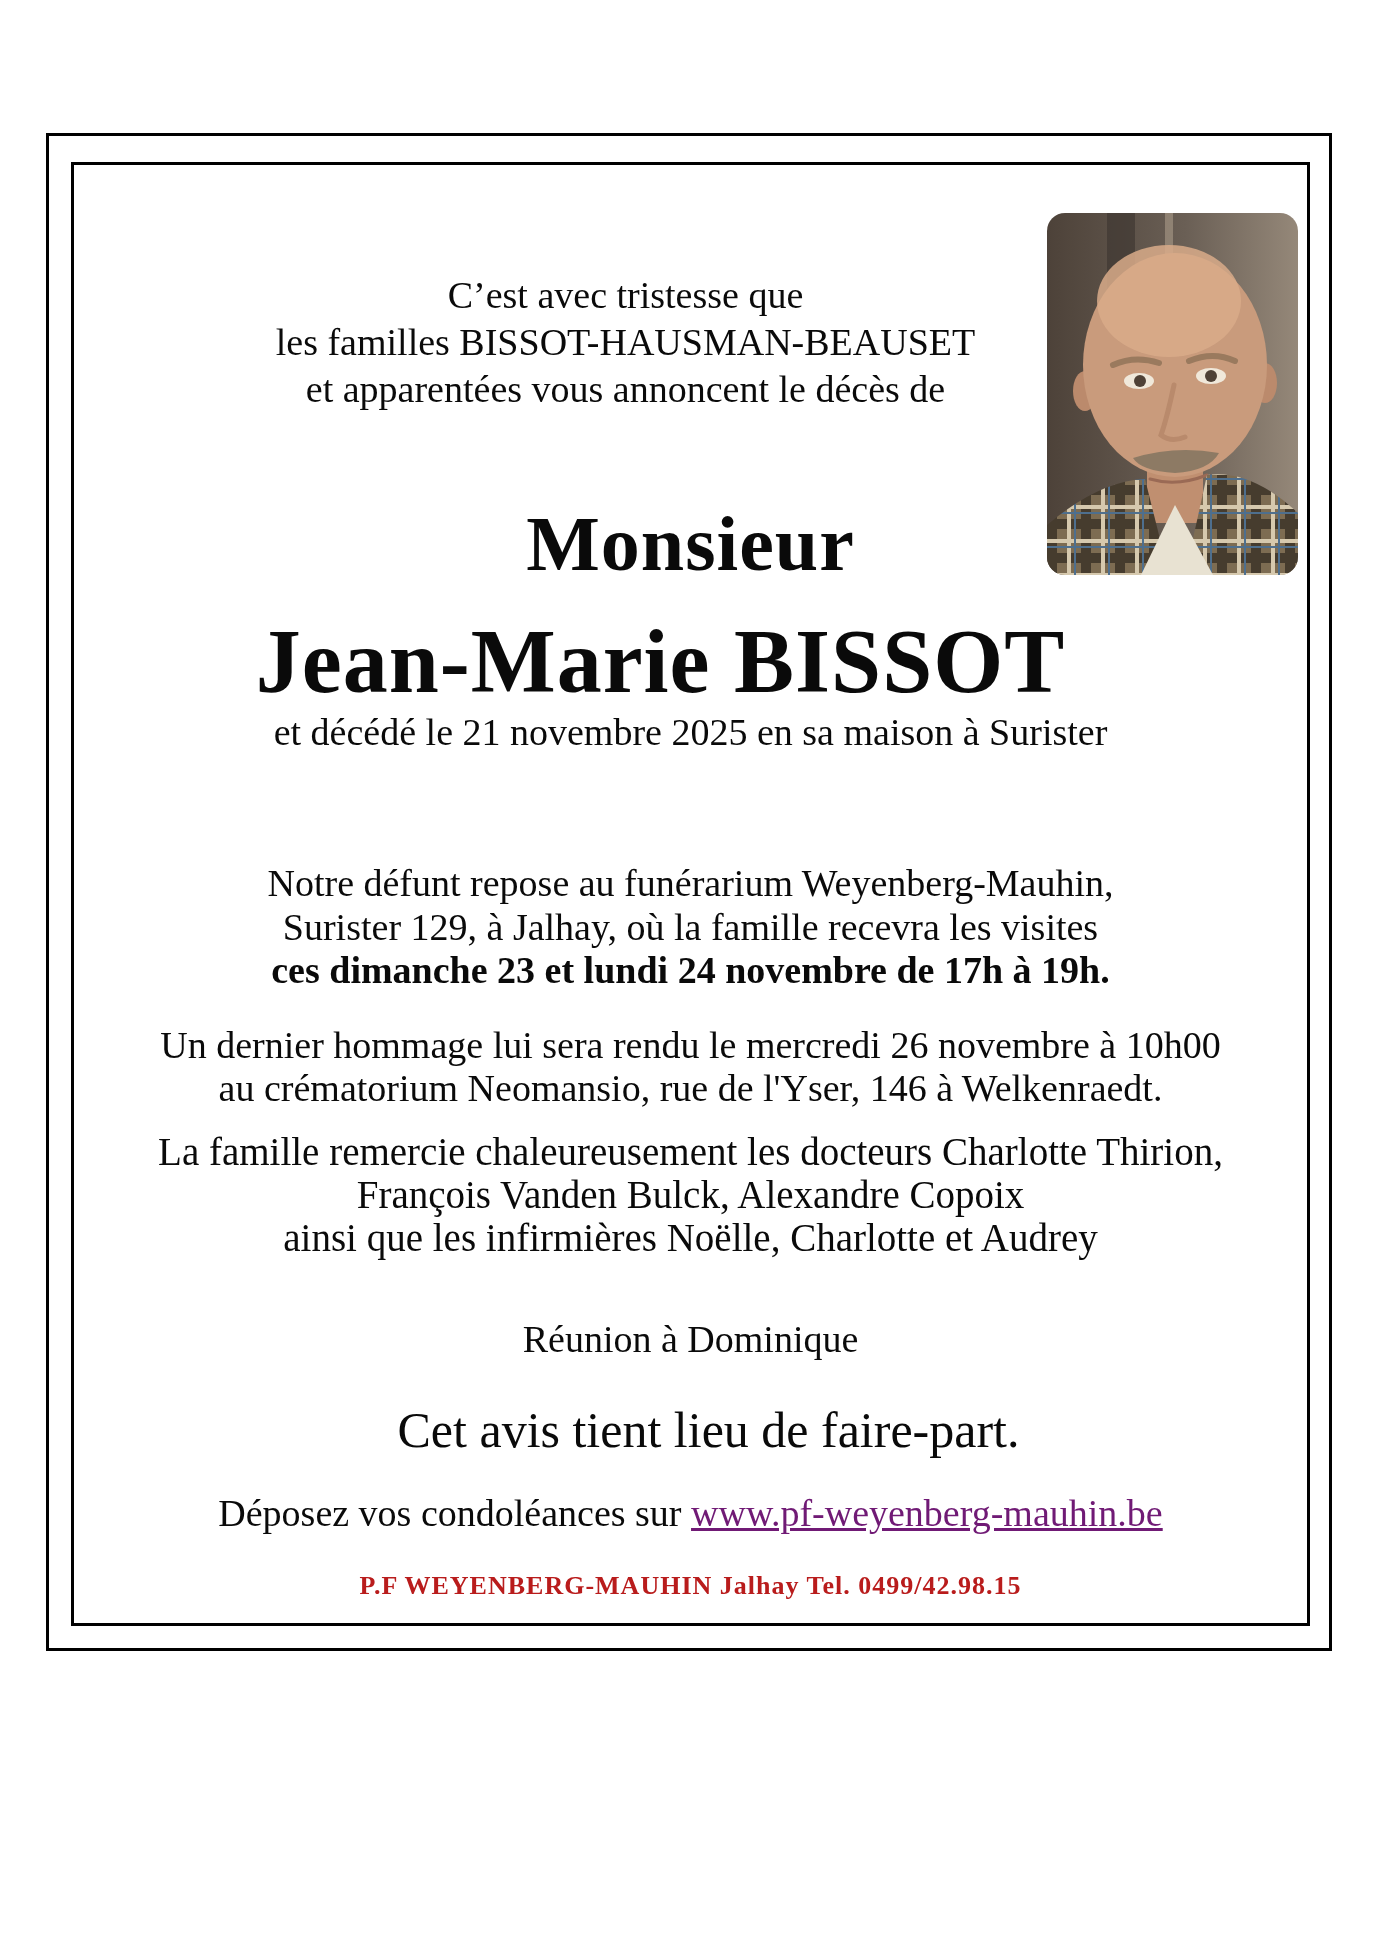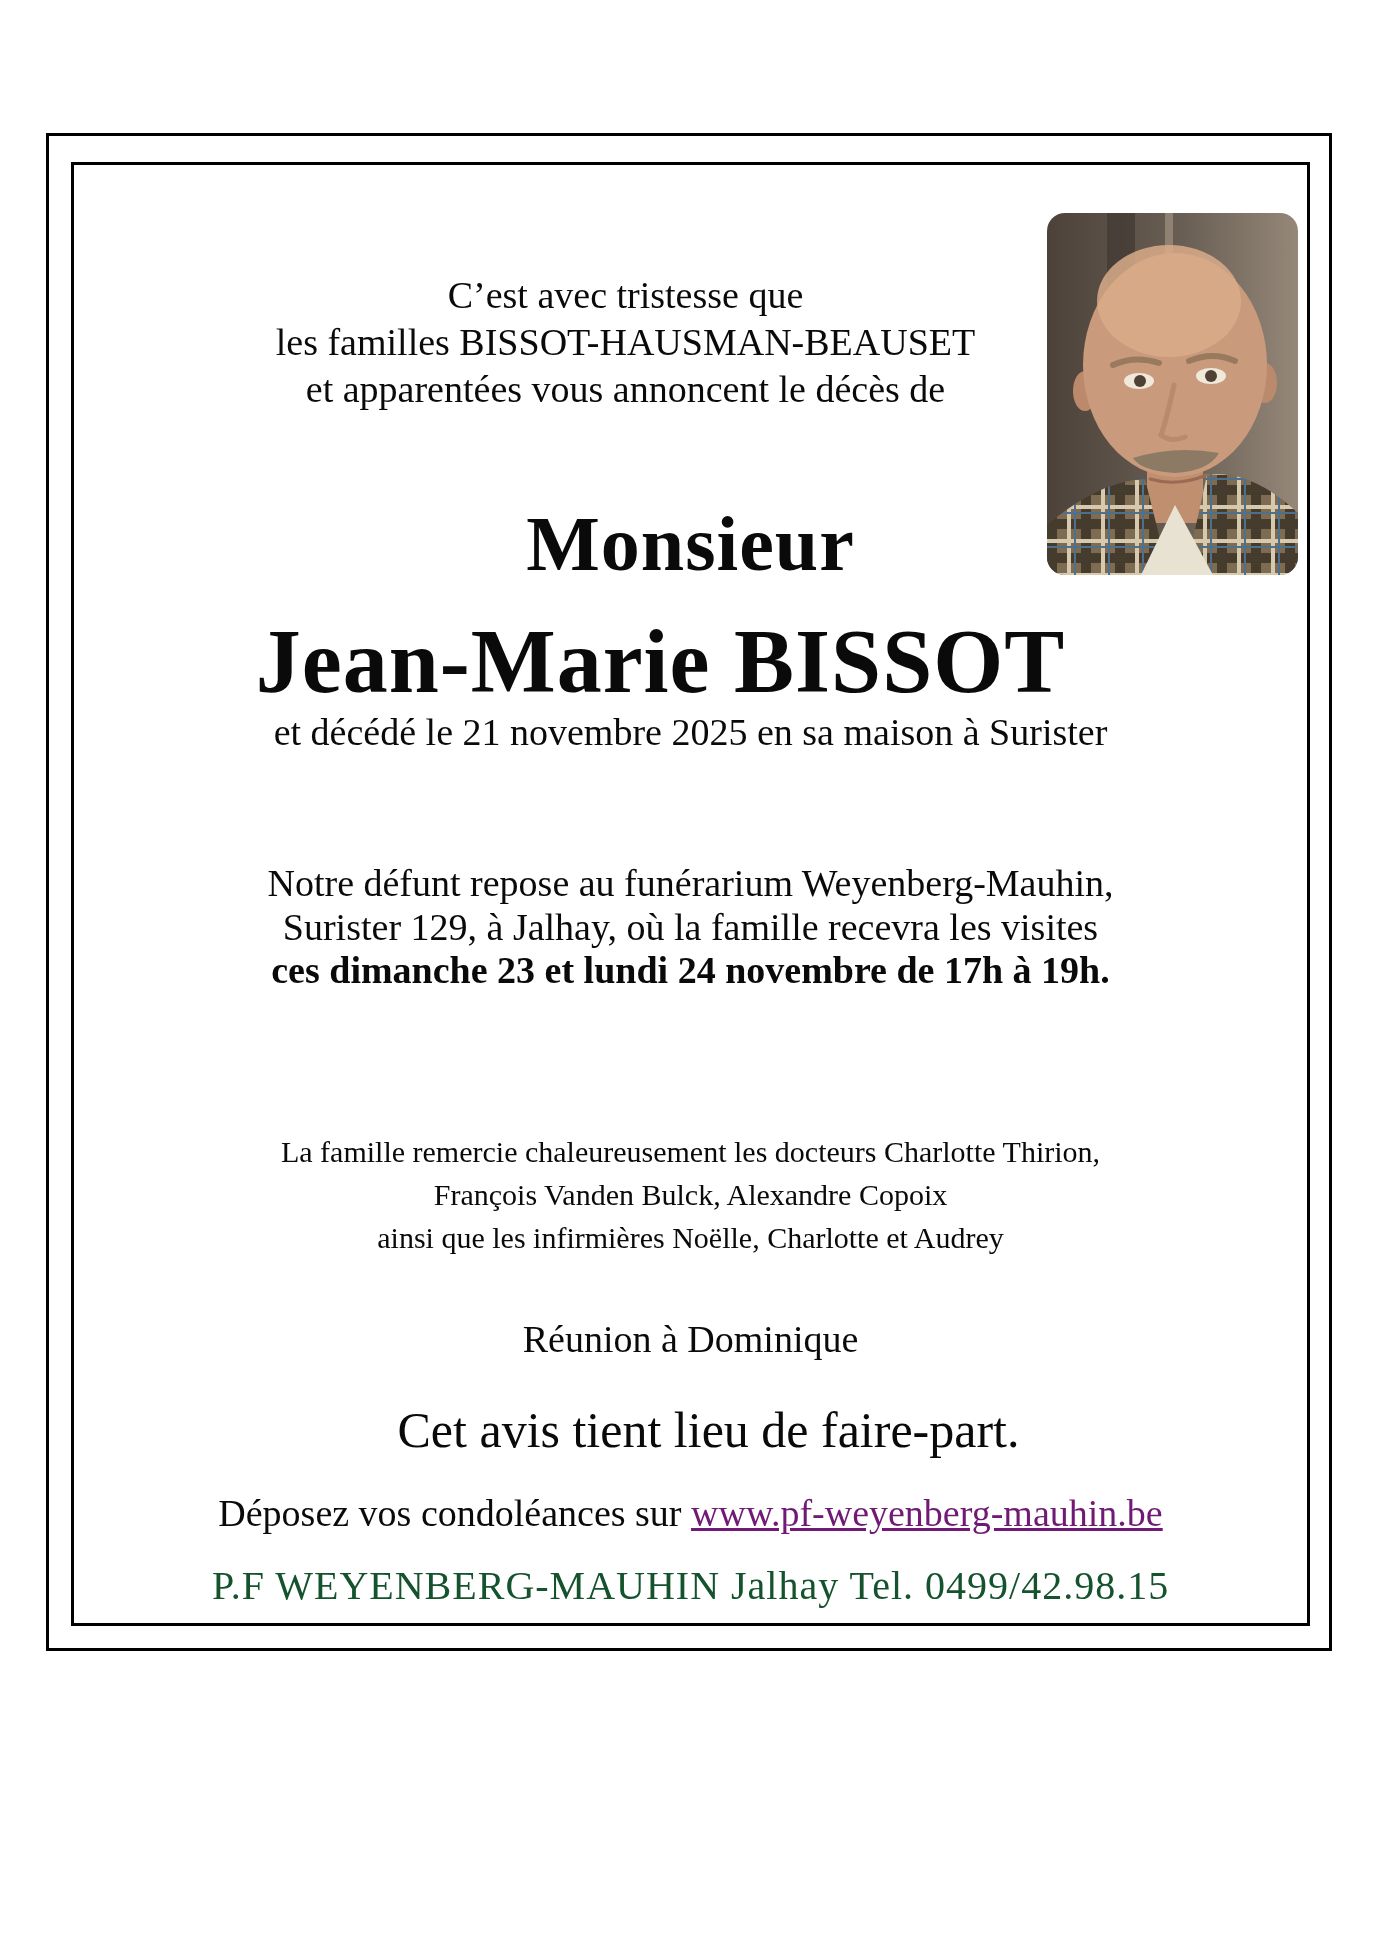--- a/index.html
+++ b/index.html
@@ -25,26 +25,26 @@
     border-radius:18px;overflow:hidden;
   }
   .photo svg{display:block;width:100%;height:100%;}
   .intro{top:107px;right:130px;font-size:38px;line-height:47px;}
   .title-line{top:336px;font-size:78px;line-height:85px;font-weight:bold;letter-spacing:1px;}
   .name-line{top:447px;padding-right:60px;font-size:90px;line-height:100px;font-weight:bold;letter-spacing:1px;}
   .dates{top:546px;font-size:38px;line-height:43px;}
   .repose{top:697px;font-size:38px;line-height:43.5px;}
   .repose .bold{font-weight:bold;}
   .ceremony{top:859px;font-size:38px;line-height:43px;}
-  .thanks{top:965px;font-size:30px;line-height:43px;}
+  .thanks{top:965px;font-size:39px;line-height:43px;}
   .reunion{top:1153px;font-size:38px;line-height:43px;}
   .notice{top:1244px;font-size:50px;line-height:43px;padding-left:36px;}
   .condolences{top:1327px;font-size:38px;line-height:43px;}
   .condolences a{color:#701a75;text-decoration:underline;cursor:pointer;}
-  .footer-line{top:1399px;font-size:40px;line-height:44px;color:#14532d;letter-spacing:1px;}
+  .footer-line{top:1399px;font-size:26px;line-height:44px;color:#b91c1c;letter-spacing:1px;font-weight:bold;}
 </style>
 </head>
 <body>
 
 <div class="page">
   <div class="outer-frame">
     <div class="inner-frame">
 
       <div class="photo">
         <svg viewBox="0 0 251 362" preserveAspectRatio="none">
@@ -99,20 +99,24 @@
       <div class="abs dates">
         <div>et décédé le 21 novembre 2025 en sa maison à Surister</div>
       </div>
 
       <div class="abs repose">
         <div>Notre défunt repose au funérarium Weyenberg-Mauhin,</div>
         <div>Surister 129, à Jalhay, où la famille recevra les visites</div>
         <div class="bold">ces dimanche 23 et lundi 24 novembre de 17h à 19h.</div>
       </div>
 
+      <div class="abs ceremony">
+        <div>Un dernier hommage lui sera rendu le mercredi 26 novembre à 10h00</div>
+        <div>au crématorium Neomansio, rue de l'Yser, 146 à Welkenraedt.</div>
+      </div>
 
       <div class="abs thanks">
         <div>La famille remercie chaleureusement les docteurs Charlotte Thirion,</div>
         <div>François Vanden Bulck, Alexandre Copoix</div>
         <div>ainsi que les infirmières Noëlle, Charlotte et Audrey</div>
       </div>
 
       <div class="abs reunion">Réunion à Dominique</div>
 
       <div class="abs notice">Cet avis tient lieu de faire-part.</div>

